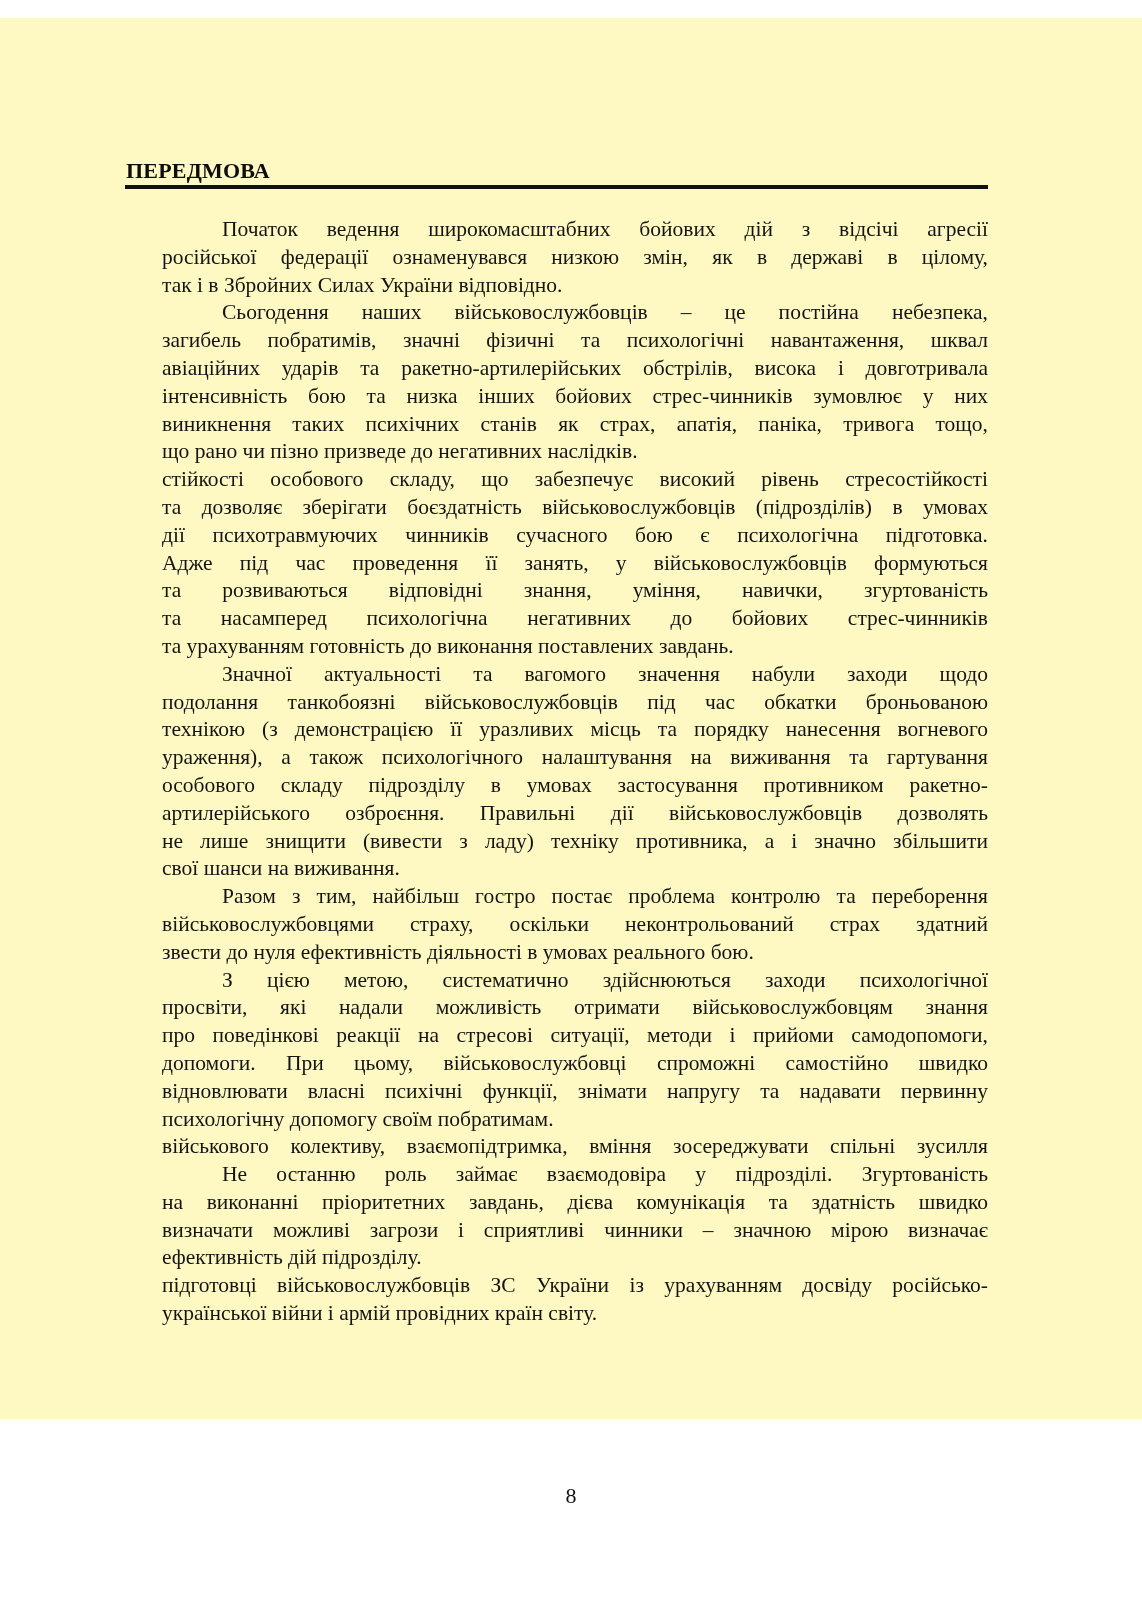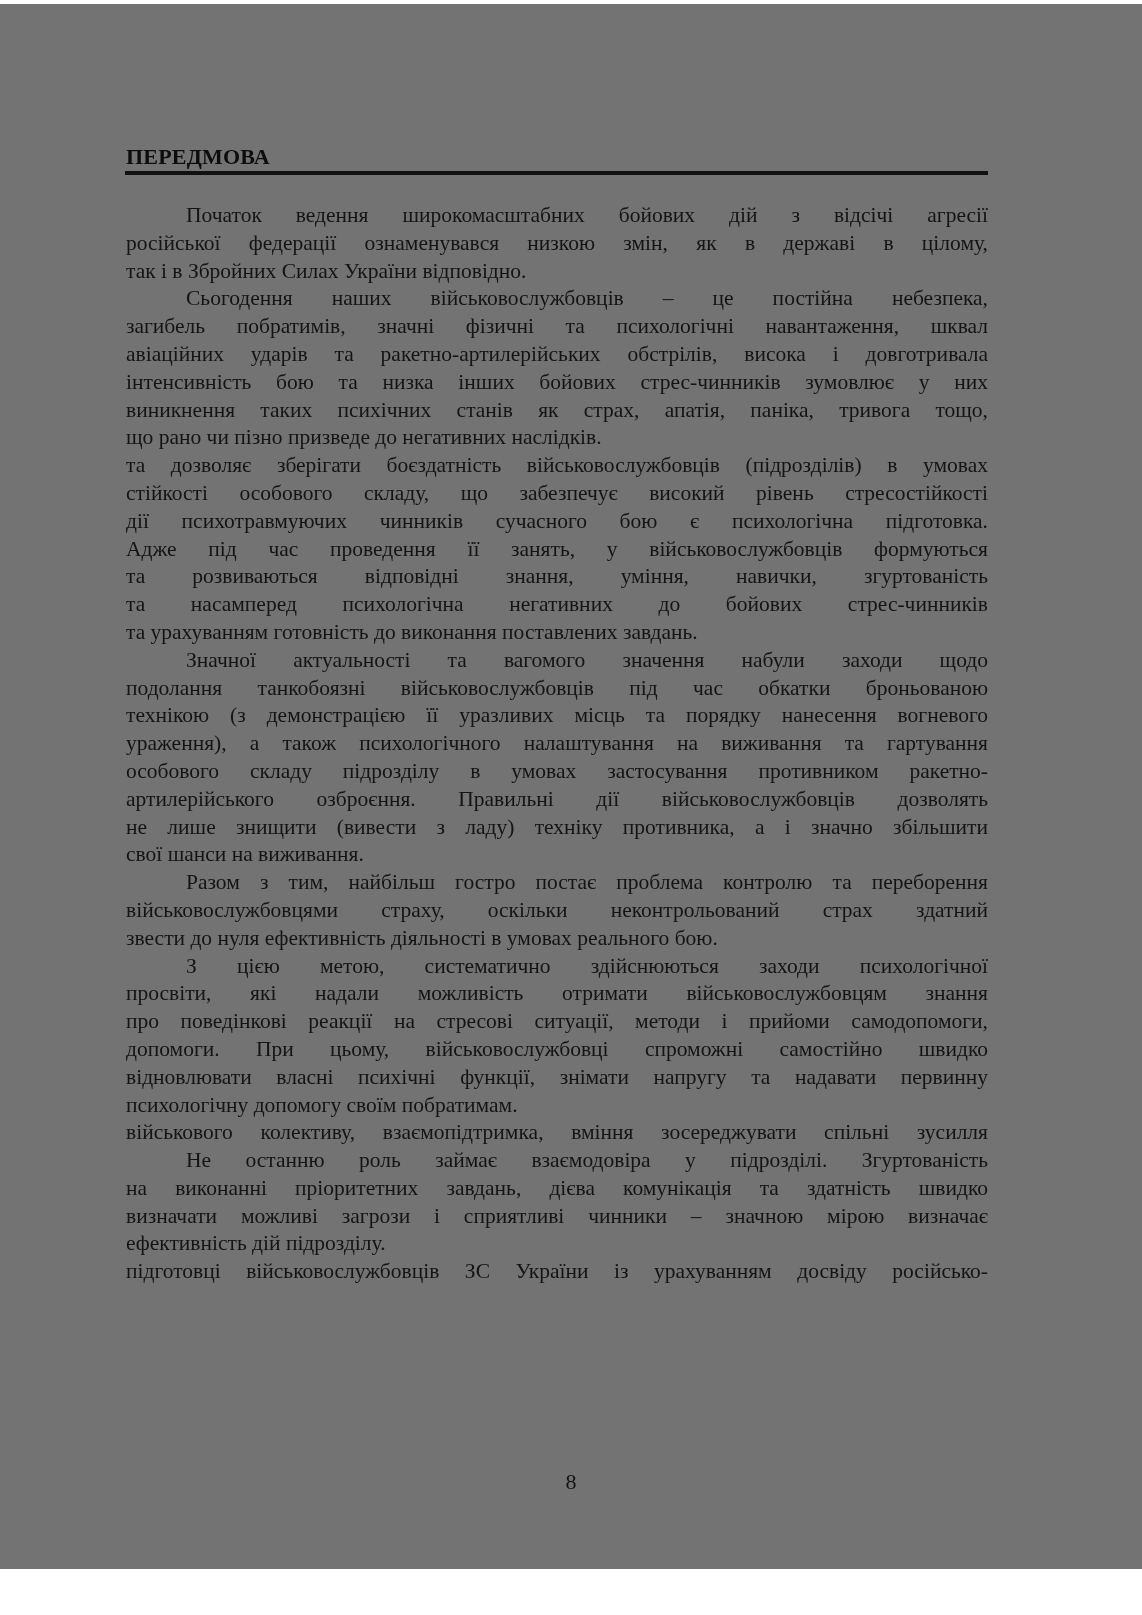--- a/index.html
+++ b/index.html
@@ -1,35 +1,35 @@
 <!DOCTYPE html>
 <html><head>
 <meta charset="utf-8">
 <style>
   html, body { margin: 0; padding: 0; background: #ffffff; }
   body { width: 1142px; height: 1615px; position: relative; overflow: hidden; }
   .page {
-    position: absolute; left: 0; top: 4px; width: 1142px; height: 1565px;
-    background: #737373; color: #111111;
+    position: absolute; left: 0; top: 18px; width: 1142px; height: 1401px;
+    background: #fef9c3; color: #111111;
     font-family: "Liberation Serif", "DejaVu Serif", serif;
   }
   .heading {
     position: absolute; left: 126px; top: 140px;
     font-weight: bold; font-size: 22px; letter-spacing: 0.2px; color: #0d0d0d;
   }
   .rule {
     position: absolute; left: 125px; top: 167px; width: 863px; height: 4px; background: #111111;
   }
   .body {
     position: absolute; left: 126px; top: 198px; width: 862px;
     font-size: 21.5px; line-height: 27.8px; color: #141414;
   }
   .line {
     display: block; height: 27.8px; white-space: nowrap; overflow: visible;
-    text-align: justify; text-align-last: justify;
+    text-align: justify; text-align-last: justify; margin-left: 36px;
   }
   .line.last { text-align-last: left; }
   .line.indent { padding-left: 60px; }
   .page-number {
     position: absolute; left: 0; width: 1142px; top: 1465px; text-align: center;
     font-size: 22px; color: #141414;
   }
 </style>
 </head>
 <body>
@@ -49,22 +49,22 @@
     <div>
       <span class="line indent">Сьогодення наших військовослужбовців – це постійна небезпека,</span>
       <span class="line">загибель побратимів, значні фізичні та психологічні навантаження, шквал</span>
       <span class="line">авіаційних ударів та ракетно-артилерійських обстрілів, висока і довготривала</span>
       <span class="line">інтенсивність бою та низка інших бойових стрес-чинників зумовлює у них</span>
       <span class="line">виникнення таких психічних станів як страх, апатія, паніка, тривога тощо,</span>
       <span class="line last">що рано чи пізно призведе до негативних наслідків.</span>
     </div>
 
     <div>
+      <span class="line">стійкості особового складу, що забезпечує високий рівень стресостійкості</span>
       <span class="line">та дозволяє зберігати боєздатність військовослужбовців (підрозділів) в умовах</span>
-      <span class="line">стійкості особового складу, що забезпечує високий рівень стресостійкості</span>
       <span class="line">дії психотравмуючих чинників сучасного бою є психологічна підготовка.</span>
       <span class="line">Адже під час проведення її занять, у військовослужбовців формуються</span>
       <span class="line">та розвиваються відповідні знання, уміння, навички, згуртованість</span>
       <span class="line">та насамперед психологічна негативних до бойових стрес-чинників</span>
       <span class="line last">та урахуванням готовність до виконання поставлених завдань.</span>
     </div>
 
     <div>
       <span class="line indent">Значної актуальності та вагомого значення набули заходи щодо</span>
       <span class="line">подолання танкобоязні військовослужбовців під час обкатки броньованою</span>
@@ -94,17 +94,18 @@
     <div>
       <span class="line">військового колективу, взаємопідтримка, вміння зосереджувати спільні зусилля</span>
       <span class="line indent">Не останню роль займає взаємодовіра у підрозділі. Згуртованість</span>
       <span class="line">на виконанні пріоритетних завдань, дієва комунікація та здатність швидко</span>
       <span class="line">визначати можливі загрози і сприятливі чинники – значною мірою визначає</span>
       <span class="line last">ефективність дій підрозділу.</span>
     </div>
 
     <div>
       <span class="line">підготовці військовослужбовців ЗС України із урахуванням досвіду російсько-</span>
+      <span class="line last">української війни і армій провідних країн світу.</span>
     </div>
   </div>
 
   <div class="page-number">8</div>
 </div>
 
 </body></html>

